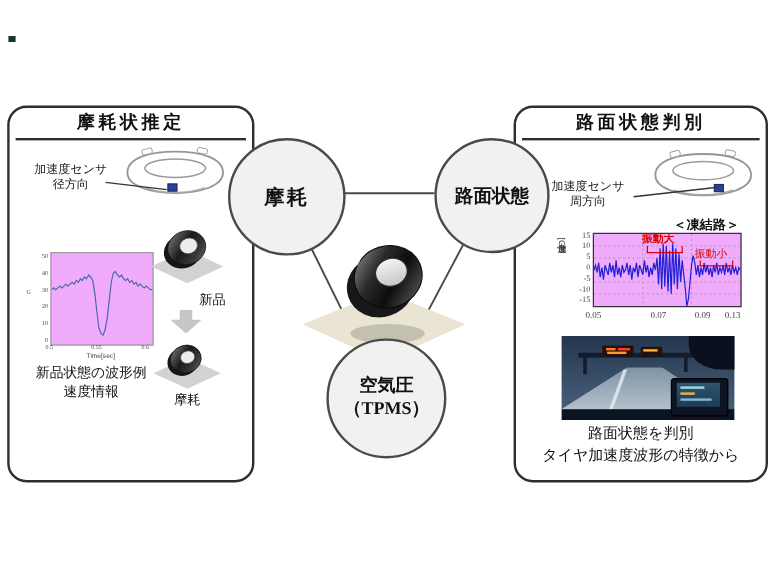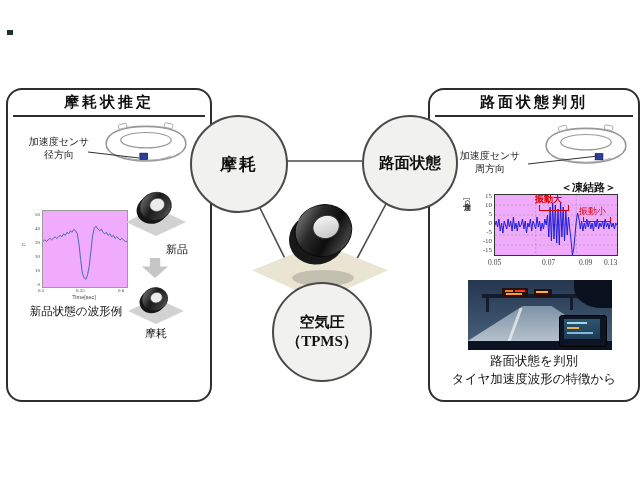--- a/index.html
+++ b/index.html
@@ -72,20 +72,21 @@
           </svg>
       </div>
       <span class="tick" style="left:22px;top:84px;font-size:5px;">0.5</span>
       <span class="tick" style="left:60px;top:84px;font-size:5px;">0.55</span>
       <span class="tick" style="left:102px;top:84px;font-size:5px;">0.6</span>
       <div class="abs" style="left:26px;top:90px;width:84px;text-align:center;font-size:5.5px;color:#444;">Time[sec]</div>
     </div>
 
     <div class="abs" style="left:4px;top:214px;width:128px;text-align:center;font-size:11.5px;line-height:1.35;">
       <div>新品状態の波形例</div>
+      <div>速度情報</div>
     </div>
 
     <svg class="abs" style="left:116px;top:94px;" width="64" height="58" viewBox="0 0 64 58">
       <defs>
         <linearGradient id="tg1" x1="0" y1="0" x2="1" y2="1">
           <stop offset="0" stop-color="#8a8a8a"></stop>
             <stop offset="0.45" stop-color="#1a1a1a"></stop>
           <stop offset="0.75" stop-color="#3b3b3b"></stop>
             <stop offset="1" stop-color="#777"></stop>
         </linearGradient>

